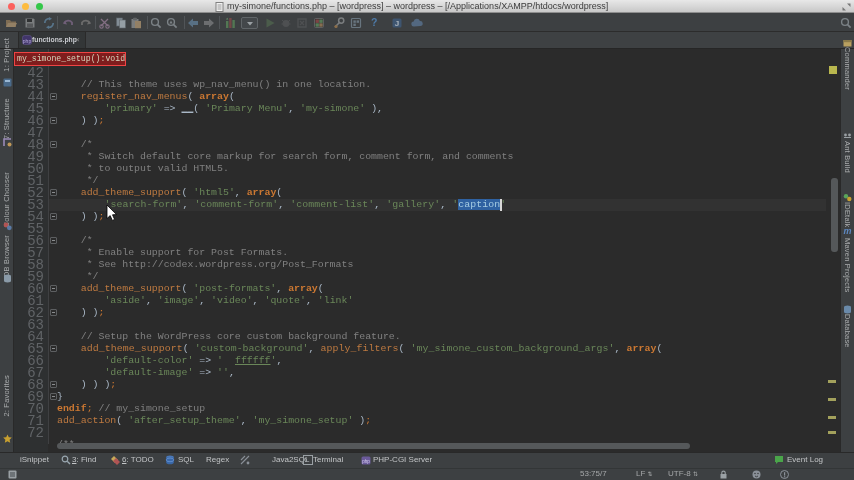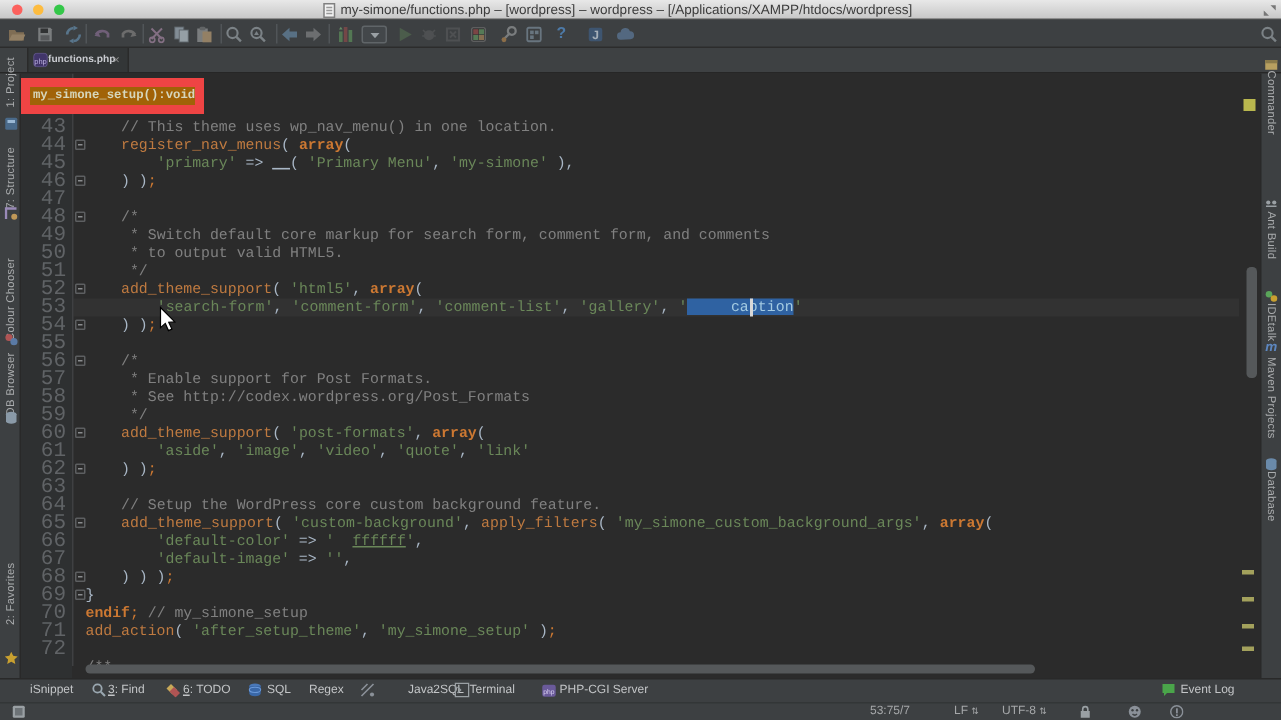--- a/index.html
+++ b/index.html
@@ -12,33 +12,33 @@
 #toolbar{top:13px;left:0;width:854px;height:19px;background:#3d4042;border-bottom:1px solid #2c2c2c;box-sizing:border-box;}
 #tabbar{top:32px;left:0;width:854px;height:17px;background:#3e4143;border-bottom:1px solid #262626;box-sizing:border-box;}
 #tab1{position:absolute;left:18px;top:0px;width:66px;height:16px;background:#333637;border-left:1px solid #2a2a2a;border-right:1px solid #2a2a2a;}
 #tab1 .lbl{position:absolute;left:13px;top:4px;font-size:6.8px;font-weight:bold;color:#c9cbd0;}
 #tab1 .x{position:absolute;left:56px;top:4px;font-size:6px;color:#8a8a8a;}
 #main{top:49px;left:0;width:854px;height:403px;background:#2b2b2b;overflow:hidden;}
 #lstripe{top:49px;left:0;width:14px;height:403px;background:#3d4042;border-right:1px solid #292929;box-sizing:border-box;}
 #rstripe{top:49px;left:840px;width:14px;height:403px;background:#3d4042;border-left:1px solid #292929;box-sizing:border-box;}
 .vlab{position:absolute;writing-mode:vertical-rl;font-size:7.5px;letter-spacing:0.2px;color:#aaacae;white-space:nowrap;}
 .vlab.up{transform:rotate(180deg);}
-#ctx{left:14px;top:3px;width:106px;height:12px;background:#a16207;border:6px solid #ef4444;font-family:"Liberation Mono",monospace;font-size:8.2px;color:#d6d6bc;line-height:12px;padding:0 2px;font-weight:bold;}
+#ctx{left:14px;top:3px;width:106px;height:12px;background:#7f1d1d;border:1px solid #ef4444;font-family:"Liberation Mono",monospace;font-size:8.2px;color:#d6d6bc;line-height:12px;padding:0 2px;}
 #caretline{left:49px;top:150px;width:777px;height:12px;background:#323232;}
 #gutter{left:0px;top:18px;width:44px;text-align:right;font-family:"Liberation Mono",monospace;font-size:14px;line-height:12px;color:#606366;white-space:pre;}
 #gutsep{left:48px;top:0px;width:1px;height:395px;background:#3f4042;}
 #code{left:57px;top:18px;font-family:"Liberation Mono",monospace;font-size:9.9px;line-height:12px;color:#a9b7c6;white-space:pre;}
 .c{color:#808080;}
 .s{color:#6a8759;}
 .k{color:#cc7832;font-weight:bold;}
 .f{color:#bf7a40;}
 .o{color:#cc7832;}
 .u{text-decoration:underline;}
 .uc{color:#6a8759;text-decoration:underline;margin-left:12px;}
-.sel{background:#2f62a2;color:#a4cbe2;padding-left:29px;}
+.sel{background:#2f62a2;color:#a4cbe2;}
 .fold{position:absolute;left:50px;width:7px;height:7px;border:1px solid #5d5f61;border-radius:1px;box-sizing:border-box;background:#2b2b2b;}
 .fold:after{content:"";position:absolute;left:1px;top:2px;width:3px;height:1px;background:#8a8c8e;}
 #vthumb{left:831px;top:129px;width:7px;height:74px;background:#55585a;border-radius:3px;}
 #hthumb{left:57px;top:394px;width:633px;height:6px;background:#55585a;border-radius:3px;}
 #stripemark{left:829px;top:17px;width:8px;height:8px;background:#b9b74e;}
 .dash{position:absolute;left:828px;width:8px;height:3px;background:#a3a15c;}
 #caret{left:500px;top:150px;width:2px;height:12px;background:#d8d8d8;}
 #toolwin{top:452px;left:0;width:854px;height:16px;background:#3d4042;border-top:1px solid #292929;box-sizing:border-box;}
 .bwl{position:absolute;font-size:8px;color:#c3c5c7;white-space:nowrap;}
 #statusbar{top:468px;left:0;width:854px;height:12px;background:#3d4042;border-top:1px solid #333637;box-sizing:border-box;}

